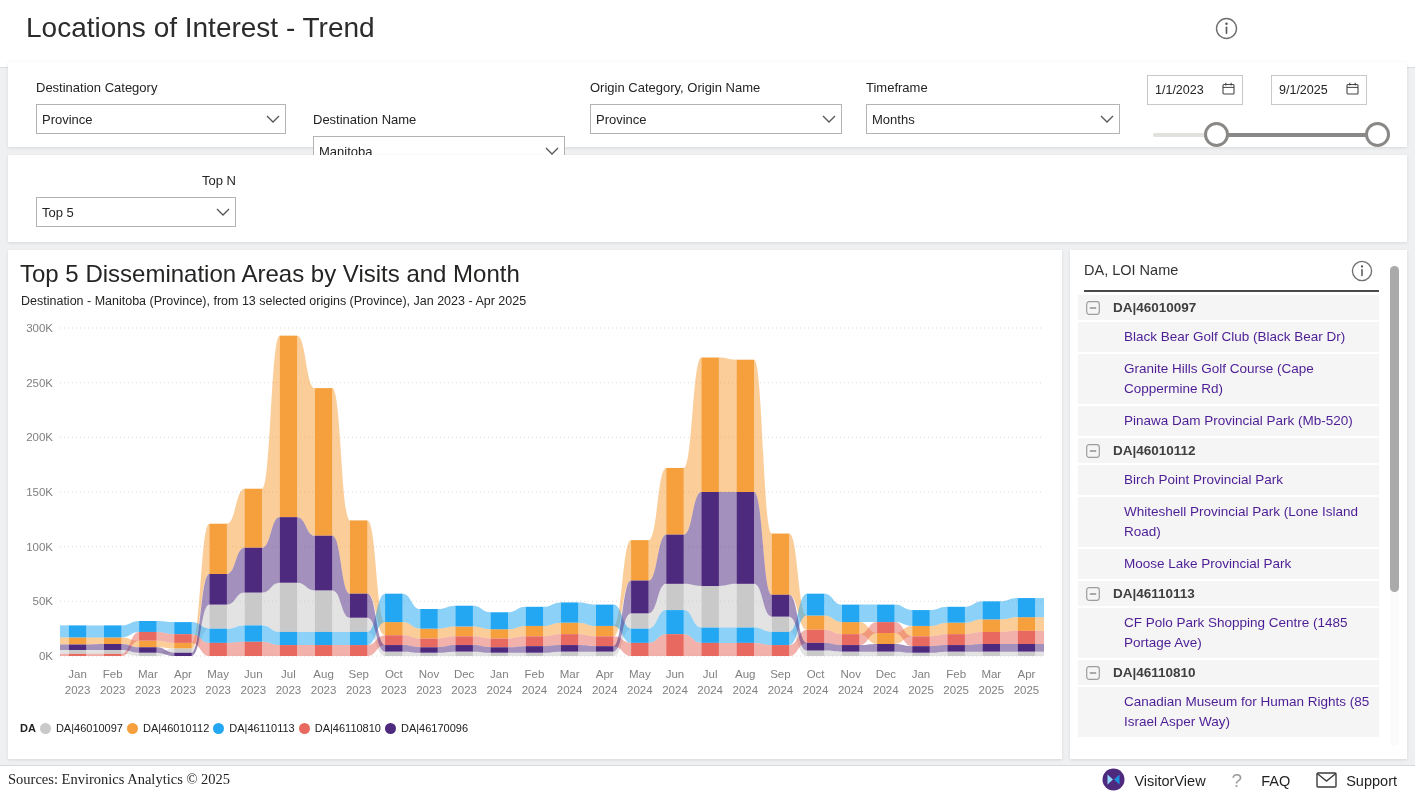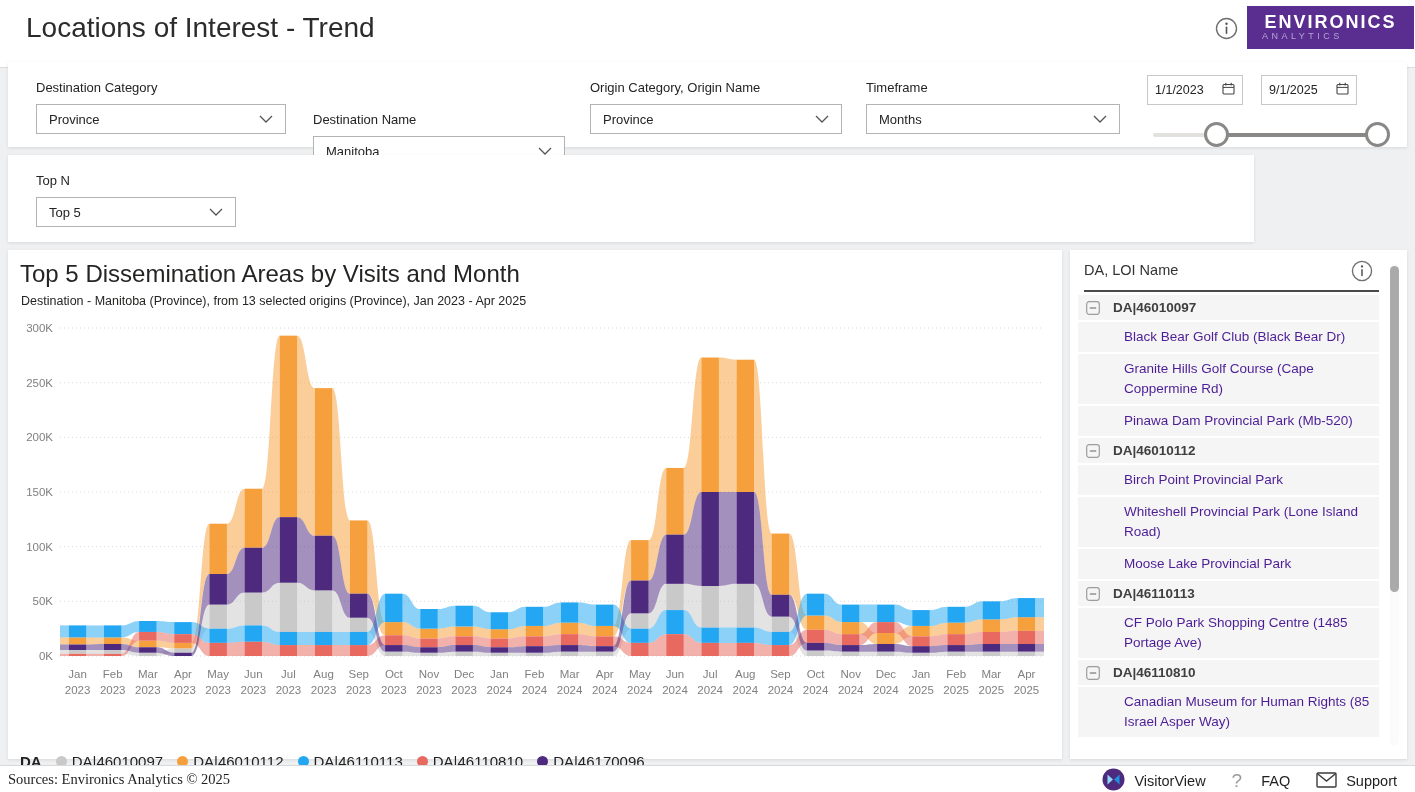--- a/index.html
+++ b/index.html
@@ -12,46 +12,46 @@
   .hdr-title { position:absolute; left:26px; top:12px; font-size:28px; font-weight:400; color:#2b2b2b; }
   .hdr-info { position:absolute; left:1215px; top:17px; }
   .logo { position:absolute; left:1247px; top:6px; width:167px; height:43px; background:#5a2d91;
     display:flex; flex-direction:column; align-items:center; justify-content:center; }
   .logo-l1 { color:#fff; font-weight:700; font-size:18px; letter-spacing:2px; line-height:18px; }
   .logo-l2 { color:#b4a6cf; font-size:9px; letter-spacing:3.5px; line-height:11px; align-self:flex-start; margin-left:15px; }
 
   
   .card { position:absolute; background:#fff; box-shadow:0 1px 3px rgba(0,0,0,.10); }
   .card-filters  { left:8px; top:62px;  width:1399px; height:85px; }
-  .card-topn     { left:8px; top:155px; width:1246px; height:87px; }
+  .card-topn     { left:8px; top:155px; width:1399px; height:87px;text-align:right; }
   .card-chart    { left:8px; top:250px; width:1054px; height:509px; }
   .card-loi      { left:1070px; top:250px; width:337px; height:509px; overflow:hidden; }
 
   
   .fgroup { position:absolute; top:18px; }
   .flabel { font-size:13px; color:#252423; margin-bottom:9px; display:block; }
   .dd { height:30px; border:1px solid #b3b3b3; background:#fff; display:flex; align-items:center;
-    justify-content:space-between; padding:0 12px; font-size:13px; color:#252423; cursor:pointer; }
+    justify-content:space-between; padding:0 5px; font-size:13px; color:#252423; cursor:pointer; }
   .chev svg { display:block; }
 
-  .dates { position:absolute; left:1139px; top:13px; display:flex; gap:18px; }
+  .dates { position:absolute; left:1139px; top:13px; display:flex; gap:28px; }
   .datebox { width:96px; height:30px; border:1px solid #c8c8c8; background:#fff; display:flex;
     align-items:center; justify-content:space-between; padding:0 7px; font-size:12.5px; color:#252423; }
   .slider { position:absolute; left:1145px; top:60px; width:232px; height:26px; }
   .sl-track  { position:absolute; left:0; top:11px; width:232px; height:4px; background:#e3e1de; border-radius:2px; }
   .sl-active { position:absolute; left:63px; top:11px; width:162px; height:4px; background:#8a8886; border-radius:2px; }
   .sl-handle { position:absolute; top:0; width:25px; height:25px; border-radius:50%;
     background:#fff; border:3px solid #8a8886; }
 
   
   .chart-title { position:absolute; left:12px; top:10px; font-size:24px; font-weight:400; color:#252423; }
   .chart-sub   { position:absolute; left:13px; top:44px; font-size:12.5px; color:#252423; }
   #chart-svg   { position:absolute; left:6px; top:64px; }
-  .legend { position:absolute; left:12px; top:472px; display:flex; align-items:center; gap:14px;
-    font-size:15px; color:#212121;margin-top:31px; }
+  .legend { position:absolute; left:12px; top:472px; display:flex; align-items:center; gap:4px;
+    font-size:11px; color:#212121; }
   .legend .lg-title { font-weight:700; }
   .lg-item { display:flex; align-items:center; gap:5px; cursor:pointer; }
   .lg-dot { width:11px; height:11px; border-radius:50%; display:inline-block; }
 
   
   .loi-head { position:absolute; left:14px; top:12px; font-size:14.5px; color:#333; }
   .loi-info { position:absolute; right:34px; top:10px; }
   .loi-sep { position:absolute; left:14px; top:40px; width:295px; height:0;
     border-top:2px solid #4a4a4a; }
   .loi-list { position:absolute; left:8px; top:45px; width:301px; }
@@ -77,24 +77,20 @@
 <body>
 
 <div class="hdr">
   <div class="hdr-title">Locations of Interest - Trend</div>
   <div class="hdr-info">
     <svg class="icircle" width="23" height="23" viewBox="0 0 23 23">
       <circle cx="11.5" cy="11.5" r="10" fill="none" stroke="#707070" stroke-width="1.4"></circle>
       <circle cx="11.5" cy="6.8" r="1.2" fill="#555"></circle>
       <rect x="10.7" y="9.5" width="1.6" height="7.5" rx="0.8" fill="#555"></rect>
     </svg>
-  </div>
-  <div class="logo">
-    <div class="logo-l1">ENVIRONICS</div>
-    <div class="logo-l2">ANALYTICS</div>
   </div>
 </div>
 
 <div class="card card-filters">
   <div class="fgroup" style="left:28px; width:250px;">
     <span class="flabel">Destination Category</span>
     <div class="dd">
       <span>Province</span>
       <span class="chev">
         <svg width="14" height="8" viewBox="0 0 14 8">

